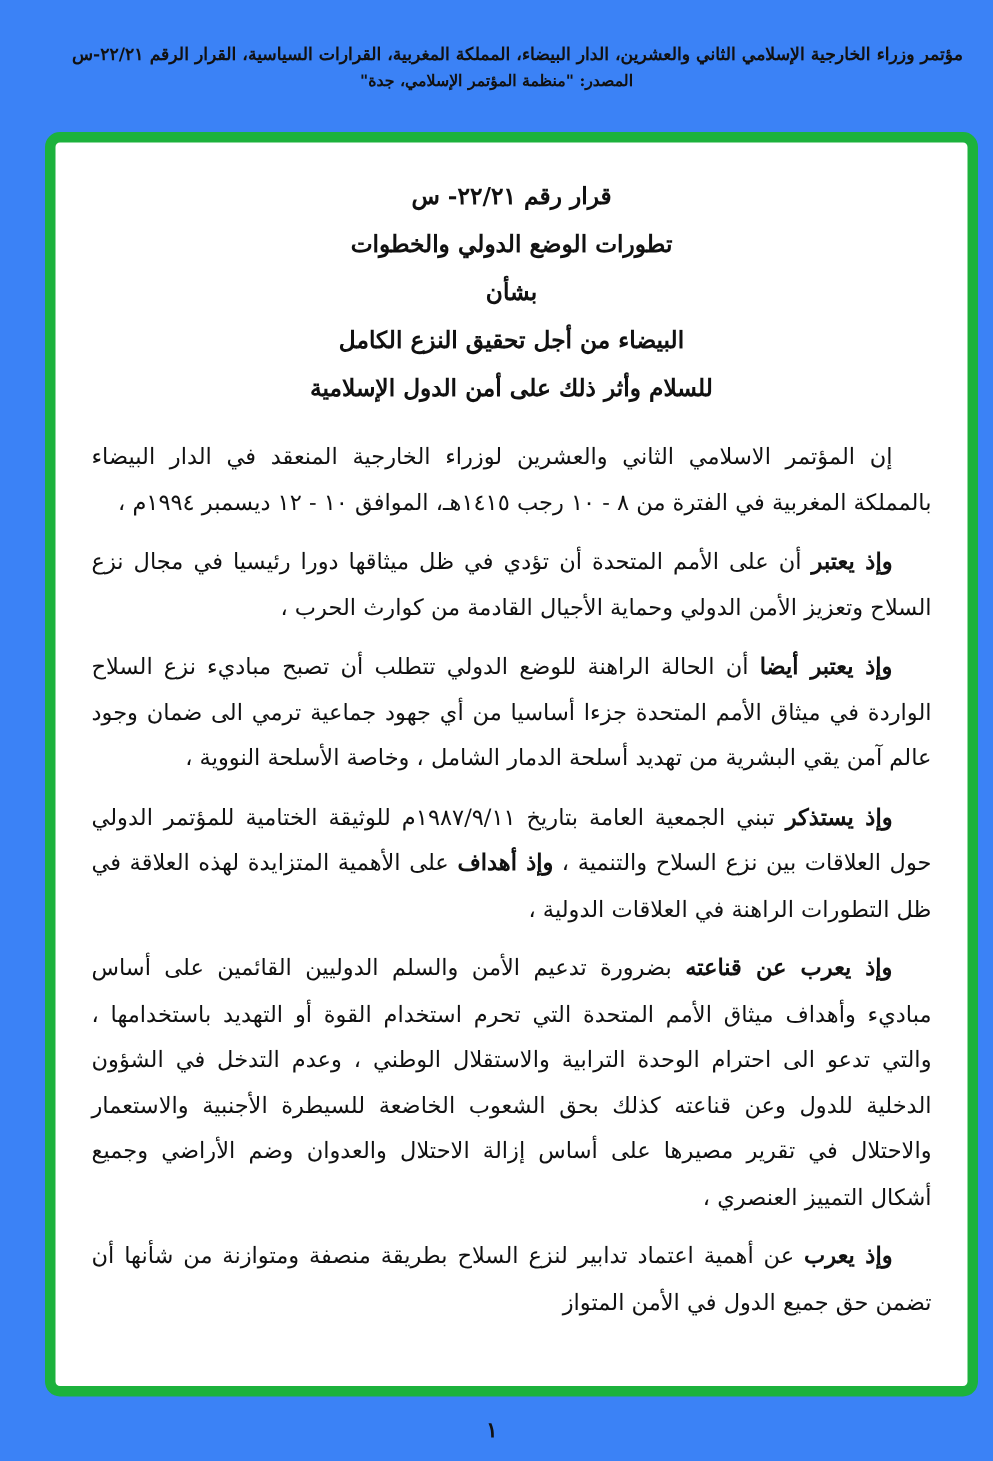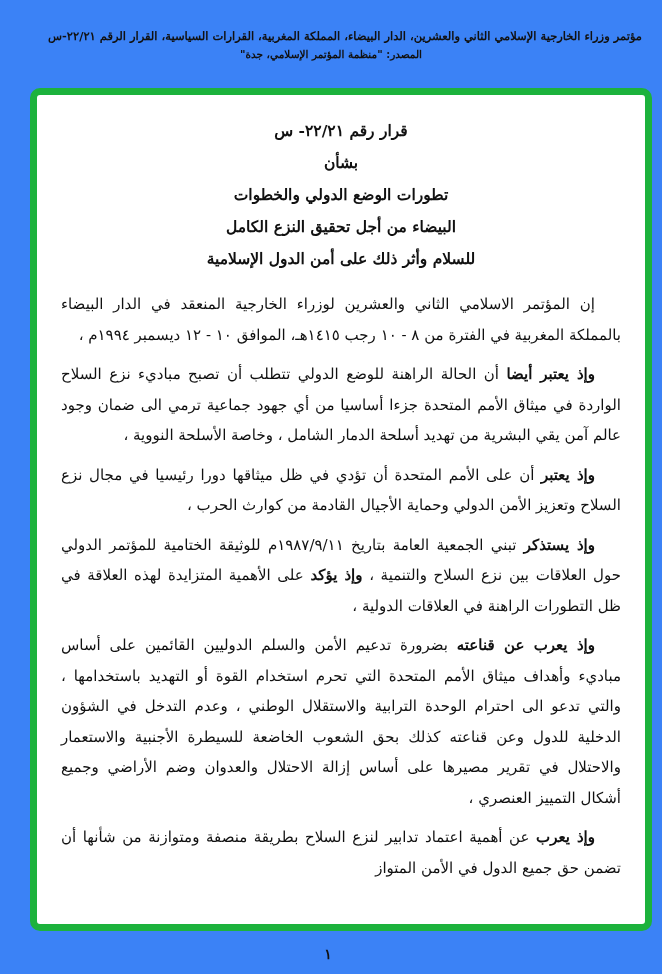--- a/index.html
+++ b/index.html
@@ -76,31 +76,31 @@
 <div class="page">
 
   <div class="doc-header">
     <div class="hline1">مؤتمر وزراء الخارجية الإسلامي الثاني والعشرين، الدار البيضاء، المملكة المغربية، القرارات السياسية، القرار الرقم ٢٢/٢١-س</div>
     <div class="hline2">المصدر:  "منظمة المؤتمر الإسلامي، جدة"</div>
   </div>
 
   <div class="doc-border" style="border-color: rgb(28, 178, 60);">
     <div class="title-block">
       <div class="tline">قرار رقم ٢٢/٢١- س</div>
+      <div class="tline">تطورات الوضع الدولي والخطوات</div>
       <div class="tline">بشأن</div>
-      <div class="tline">تطورات الوضع الدولي والخطوات</div>
       <div class="tline">البيضاء من أجل تحقيق النزع الكامل</div>
       <div class="tline">للسلام وأثر ذلك على أمن الدول الإسلامية</div>
     </div>
 
     <div class="body-text">
         <p><span>إن المؤتمر الاسلامي الثاني والعشرين لوزراء الخارجية المنعقد في الدار البيضاء بالمملكة المغربية في الفترة من ٨ - ١٠ رجب ١٤١٥هـ، الموافق ١٠ - ١٢ ديسمبر ١٩٩٤م ،</span></p>
+        <p><span class="seg-bold">وإذ يعتبر</span><span> أن على الأمم المتحدة أن تؤدي في ظل ميثاقها دورا رئيسيا في مجال نزع السلاح وتعزيز الأمن الدولي وحماية الأجيال القادمة من كوارث الحرب ،</span></p>
         <p><span class="seg-bold">وإذ يعتبر أيضا</span><span> أن الحالة الراهنة للوضع الدولي تتطلب أن تصبح مباديء نزع السلاح الواردة في ميثاق الأمم المتحدة جزءا أساسيا من أي جهود جماعية ترمي الى ضمان وجود عالم آمن يقي البشرية من تهديد أسلحة الدمار الشامل ، وخاصة الأسلحة النووية ،</span></p>
-        <p><span class="seg-bold">وإذ يعتبر</span><span> أن على الأمم المتحدة أن تؤدي في ظل ميثاقها دورا رئيسيا في مجال نزع السلاح وتعزيز الأمن الدولي وحماية الأجيال القادمة من كوارث الحرب ،</span></p>
-        <p><span class="seg-bold">وإذ يستذكر</span><span> تبني الجمعية العامة بتاريخ ١٩٨٧/٩/١١م للوثيقة الختامية للمؤتمر الدولي حول العلاقات بين نزع السلاح والتنمية ، </span><span class="seg-bold">وإذ يؤكد</span><span> على الأهمية المتزايدة لهذه العلاقة في ظل التطورات الراهنة في العلاقات الدولية ،</span></p>
+        <p><span class="seg-bold">وإذ يستذكر</span><span> تبني الجمعية العامة بتاريخ ١٩٨٧/٩/١١م للوثيقة الختامية للمؤتمر الدولي حول العلاقات بين نزع السلاح والتنمية ، </span><span class="seg-bold">وإذ أهداف</span><span> على الأهمية المتزايدة لهذه العلاقة في ظل التطورات الراهنة في العلاقات الدولية ،</span></p>
         <p><span class="seg-bold">وإذ يعرب عن قناعته</span><span> بضرورة تدعيم الأمن والسلم الدوليين القائمين على أساس مباديء وأهداف ميثاق الأمم المتحدة التي تحرم استخدام القوة أو التهديد باستخدامها ، والتي تدعو الى احترام الوحدة الترابية والاستقلال الوطني ، وعدم التدخل في الشؤون الدخلية للدول وعن قناعته كذلك بحق الشعوب الخاضعة للسيطرة الأجنبية والاستعمار والاحتلال في تقرير مصيرها على أساس إزالة الاحتلال والعدوان وضم الأراضي وجميع أشكال التمييز العنصري ،</span></p>
         <p><span class="seg-bold">وإذ يعرب</span><span> عن أهمية اعتماد تدابير لنزع السلاح بطريقة منصفة ومتوازنة من شأنها أن تضمن حق جميع الدول في الأمن المتواز</span></p>
       </div>
   </div>
 
   <div class="page-number">١</div>
 
 </div>
 
 </body></html>

